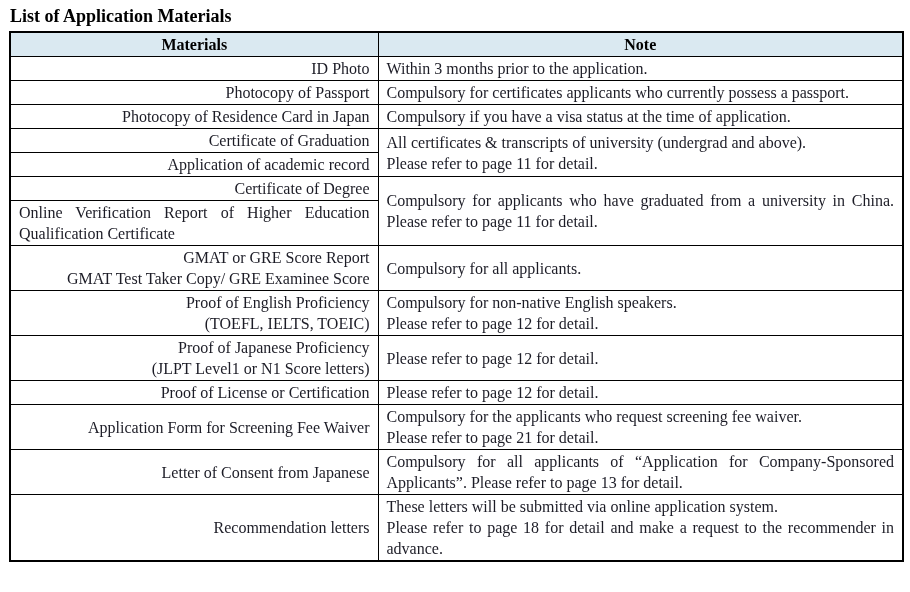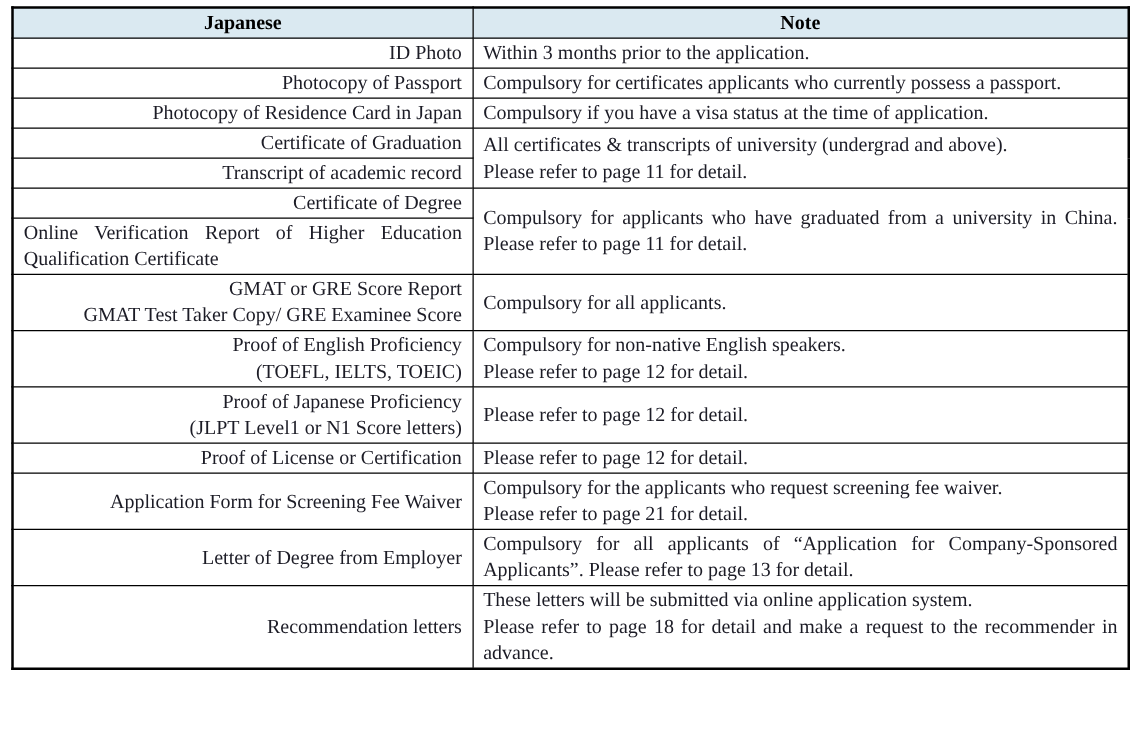--- a/index.html
+++ b/index.html
@@ -50,29 +50,30 @@
     white-space: pre-line;
   }
   td.mat { text-align: right; }
   td.mat.justify { text-align: justify; }
   td.note { text-align: justify; }
 </style>
 </head>
 <body>
 
 <div class="page">
+  <h1 class="title">List of Application Materials</h1>
 
   <table class="materials-table">
     <colgroup>
       <col class="col-materials">
       <col class="col-note">
     </colgroup>
     <thead>
       <tr>
-        <th>Japanese</th>
+        <th>Materials</th>
         <th>Note</th>
       </tr>
     </thead>
     <tbody>
       <tr>
         <td class="mat">ID Photo</td>
         <td class="note">Within 3 months prior to the application.</td>
       </tr>
       <tr>
         <td class="mat">Photocopy of Passport</td>
@@ -81,21 +82,21 @@
       <tr>
         <td class="mat">Photocopy of Residence Card in Japan</td>
         <td class="note">Compulsory if you have a visa status at the time of application.</td>
       </tr>
       <tr>
         <td class="mat">Certificate of Graduation</td>
         <td class="note" rowspan="2">All certificates &amp; transcripts of university (undergrad and above).
 Please refer to page 11 for detail.</td>
       </tr>
       <tr>
-        <td class="mat">Transcript of academic record</td>
+        <td class="mat">Application of academic record</td>
       </tr>
       <tr>
         <td class="mat">Certificate of Degree</td>
         <td class="note" rowspan="2">Compulsory for applicants who have graduated from a university in China. Please refer to page 11 for detail.</td>
       </tr>
       <tr>
         <td class="mat justify">Online Verification Report of Higher Education Qualification Certificate</td>
       </tr>
       <tr>
         <td class="mat">GMAT or GRE Score Report
@@ -116,21 +117,21 @@
       <tr>
         <td class="mat">Proof of License or Certification</td>
         <td class="note">Please refer to page 12 for detail.</td>
       </tr>
       <tr>
         <td class="mat">Application Form for Screening Fee Waiver</td>
         <td class="note">Compulsory for the applicants who request screening fee waiver.
 Please refer to page 21 for detail.</td>
       </tr>
       <tr>
-        <td class="mat">Letter of Degree from Employer</td>
+        <td class="mat">Letter of Consent from Japanese</td>
         <td class="note">Compulsory for all applicants of “Application for Company-Sponsored Applicants”. Please refer to page 13 for detail.</td>
       </tr>
       <tr>
         <td class="mat">Recommendation letters</td>
         <td class="note">These letters will be submitted via online application system.
 Please refer to page 18 for detail and make a request to the recommender in advance.</td>
       </tr>
     </tbody>
   </table>
 </div>

